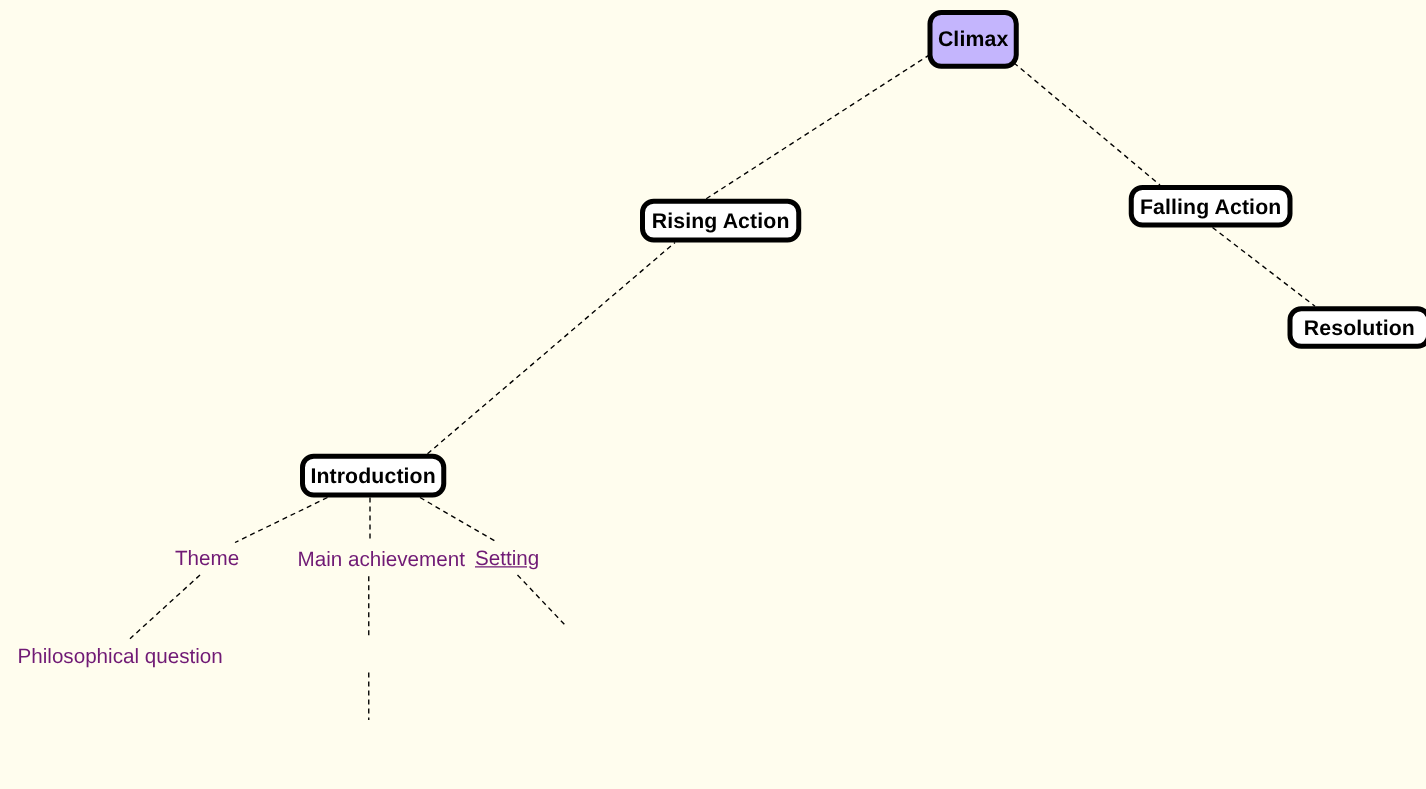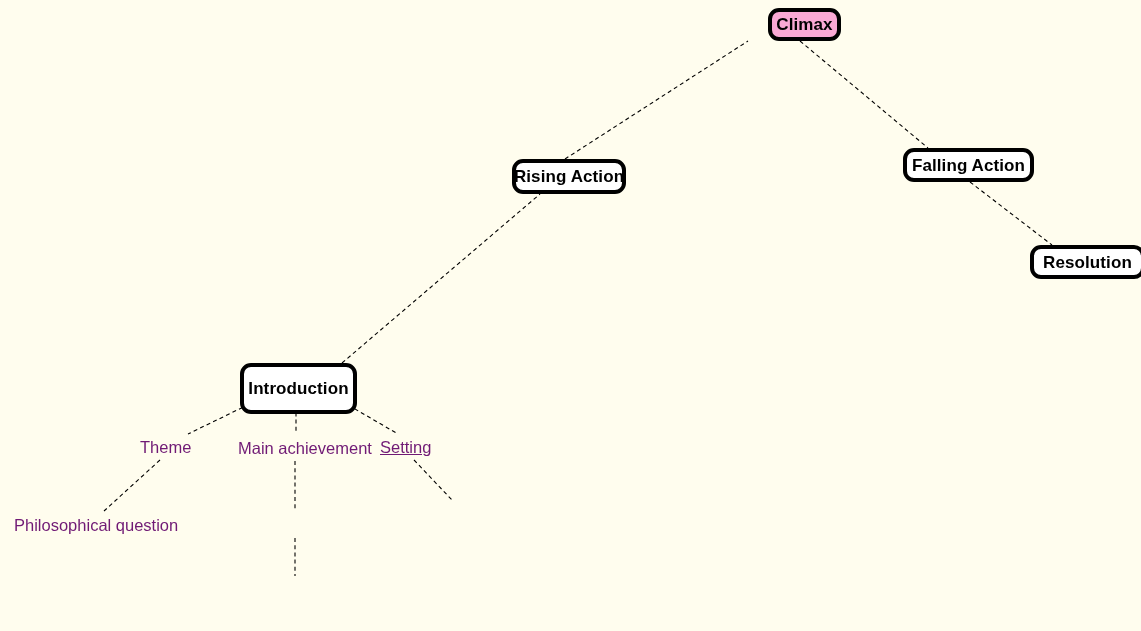--- a/index.html
+++ b/index.html
@@ -67,32 +67,32 @@
       <line x1="800" y1="41" x2="928" y2="148" stroke="#000000" stroke-width="1.1" stroke-dasharray="4,3.2"></line>
       <line x1="970" y1="182" x2="1052" y2="245" stroke="#000000" stroke-width="1.1" stroke-dasharray="4,3.2"></line>
       <line x1="262" y1="398" x2="188" y2="434" stroke="#000000" stroke-width="1.1" stroke-dasharray="4,3.2"></line>
       <line x1="296" y1="398" x2="296" y2="434" stroke="#000000" stroke-width="1.1" stroke-dasharray="4,3.2"></line>
       <line x1="336" y1="398" x2="398" y2="434" stroke="#000000" stroke-width="1.1" stroke-dasharray="4,3.2"></line>
       <line x1="160" y1="460" x2="104" y2="511" stroke="#000000" stroke-width="1.1" stroke-dasharray="4,3.2"></line>
       <line x1="295" y1="461" x2="295" y2="511" stroke="#000000" stroke-width="1.1" stroke-dasharray="4,3.2"></line>
       <line x1="414" y1="460" x2="452" y2="500" stroke="#000000" stroke-width="1.1" stroke-dasharray="4,3.2"></line>
       <line x1="295" y1="538" x2="295" y2="576" stroke="#000000" stroke-width="1.1" stroke-dasharray="4,3.2"></line>
     </svg>
-<div class="node" style="left: 742px; top: 8px; width: 73px; height: 33px; background: #f9a8d4; border-color: rgb(0, 0, 0); margin-left: 26px;">
+<div class="node" style="left: 742px; top: 8px; width: 73px; height: 47px; background: #c4b5fd; border-color: rgb(0, 0, 0);">
       <span>Climax</span>
     </div>
-    <div class="node" style="left: 512px; top: 159px; width: 114px; height: 35px; background: rgb(255, 255, 255); border-color: rgb(0, 0, 0);">
+    <div class="node" style="left: 512px; top: 159px; width: 129px; height: 35px; background: rgb(255, 255, 255); border-color: rgb(0, 0, 0);">
       <span>Rising Action</span>
     </div>
     <div class="node" style="left: 903px; top: 148px; width: 131px; height: 34px; background: rgb(255, 255, 255); border-color: rgb(0, 0, 0);">
       <span>Falling Action</span>
     </div>
     <div class="node" style="left: 1030px; top: 245px; width: 115px; height: 34px; background: rgb(255, 255, 255); border-color: rgb(0, 0, 0);">
       <span>Resolution</span>
     </div>
-    <div class="node" style="left: 240px; top: 363px; width: 117px; height: 51px; background: rgb(255, 255, 255); border-color: rgb(0, 0, 0);">
+    <div class="node" style="left: 240px; top: 363px; width: 117px; height: 35px; background: rgb(255, 255, 255); border-color: rgb(0, 0, 0);">
       <span>Introduction</span>
     </div>
     <div class="leaf" style="left: 140px; top: 438px;">Theme</div>
     <div class="leaf" style="left: 238px; top: 439px;">Main achievement</div>
     <div class="leaf" style="left: 380px; top: 438px; text-decoration: underline;">Setting</div>
     <div class="leaf" style="left: 14px; top: 516px;">Philosophical question</div>
   </div>
 
 </body></html>

